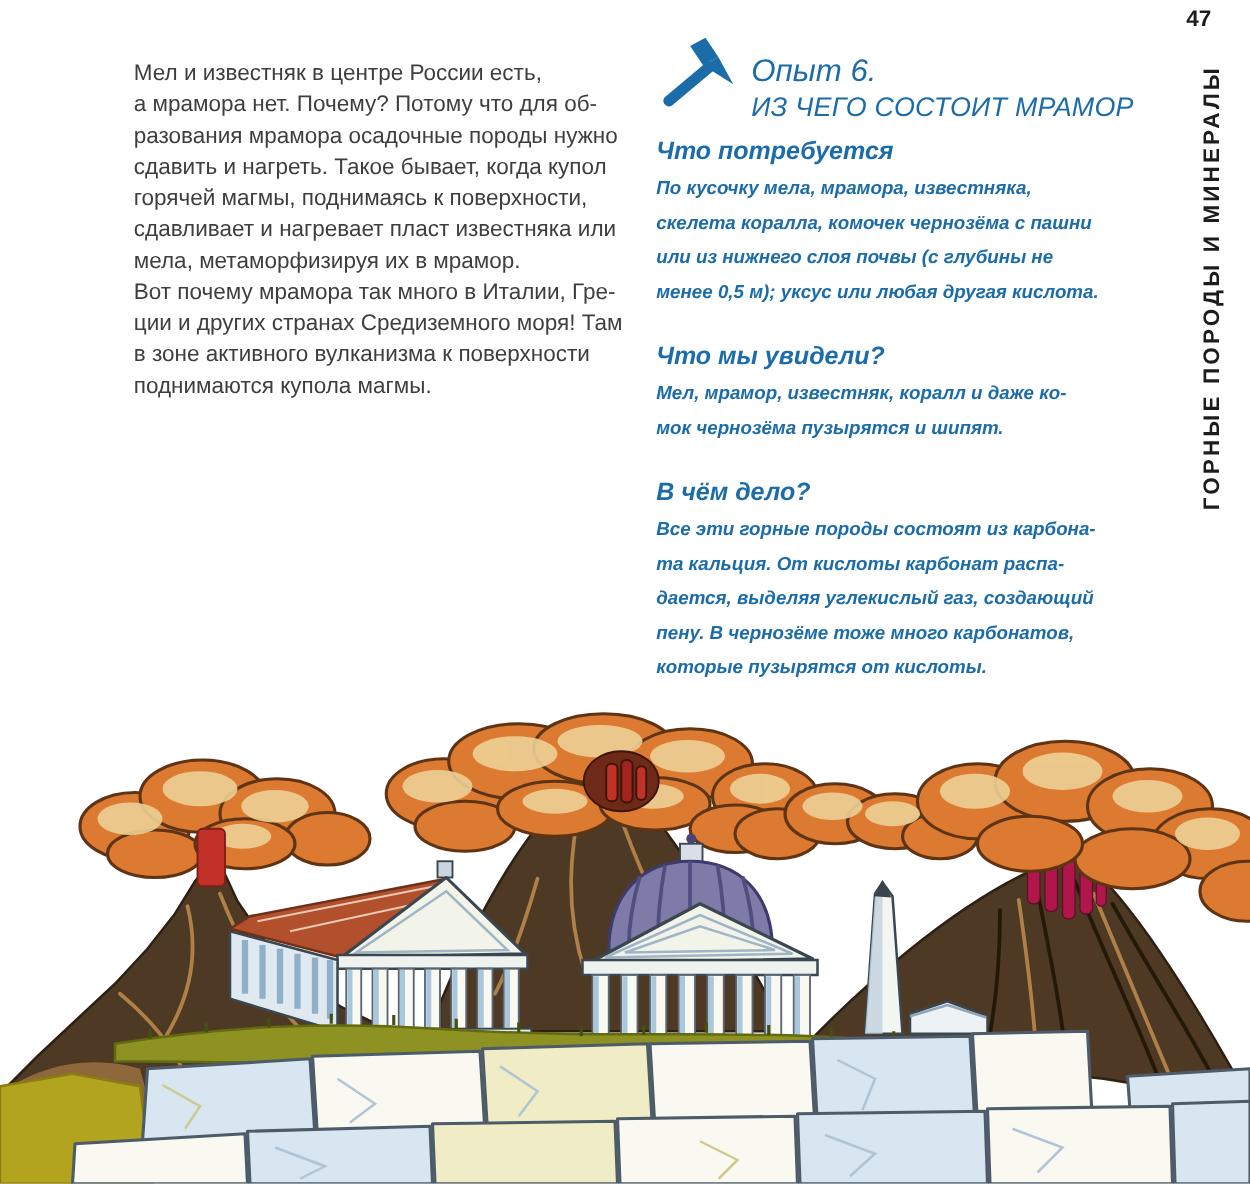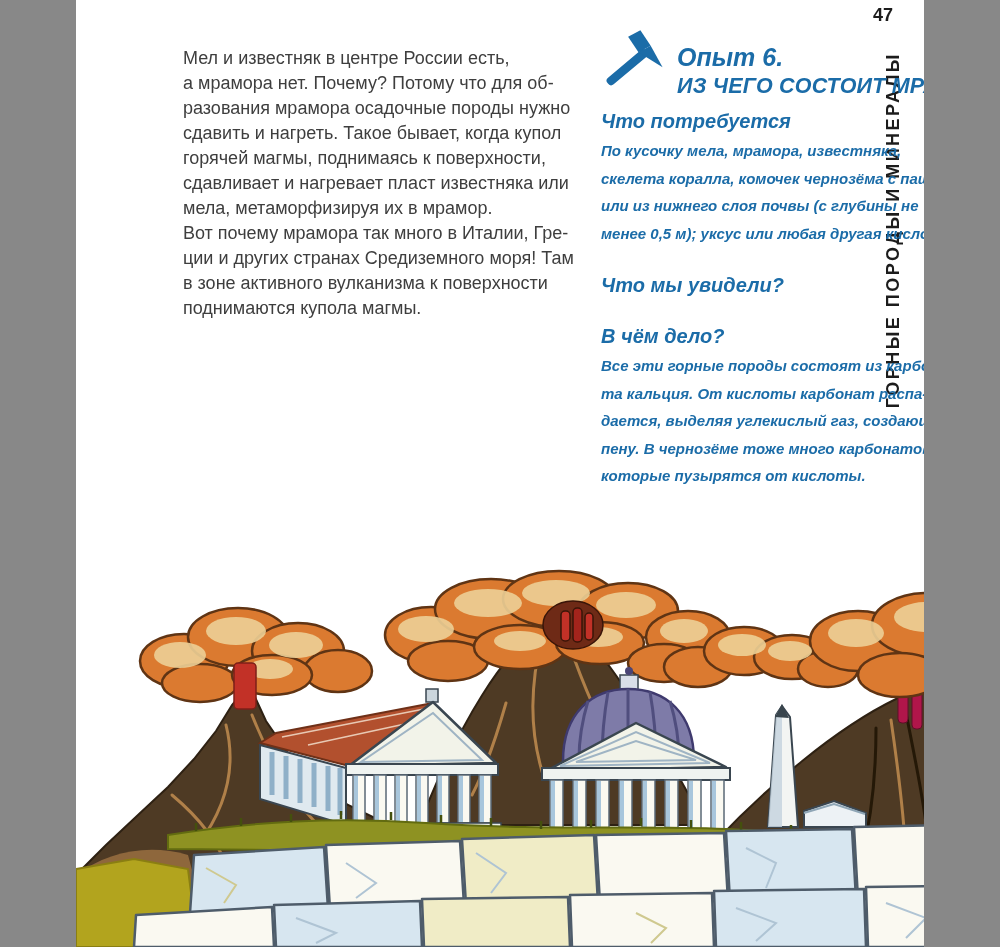--- a/index.html
+++ b/index.html
@@ -2,42 +2,42 @@
 <html lang="ru" style="--accent_orange: #E16E3B; --accent_blue: #1B6CA8; --body_text: #3E3E3E; --ink: #1C1C1C; --paper: #FFFFFF;"><head>
 <meta charset="utf-8">
 <style>
   :root{
     --accent_orange:#E16E3B; --accent_blue:#1B6CA8; --body_text:#3E3E3E;
     --ink:#1C1C1C; --paper:#FFFFFF;
   }
   *{box-sizing:border-box}
   body{margin:0;background:#888}
   .page{
-    position:relative;width:848px;height:947px;margin:0 auto;
+    position:relative;width:1000px;height:947px;margin:0 auto;
     background:var(--paper);overflow:hidden;
     font-family:"Liberation Sans","DejaVu Sans",sans-serif;
   }
   .page-number{position:absolute;top:5px;right:31px;font-size:18px;font-weight:bold;color:var(--ink)}
   .sidebar-label{
     position:absolute;top:52px;right:20px;
     writing-mode:vertical-rl;transform:rotate(180deg);
     font-size:18px;font-weight:bold;letter-spacing:2.5px;color:var(--ink);white-space:nowrap;
   }
   .left-col{position:absolute;left:107px;top:46px;width:408px}
   .left-col h1{
     margin:0 0 14px;font-size:27px;line-height:34px;font-weight:normal;
     color:var(--accent_orange);white-space:pre-line;letter-spacing:.2px;
   }
   .body-text{margin:0;font-size:18px;line-height:25px;color:var(--body_text);white-space:pre}
   .left-col .gap{margin-top:16px}
 
   .right-col{position:absolute;left:525px;top:28px;width:430px;color:var(--accent_blue)}
   .exp-header{display:flex;align-items:flex-start}
   .hammer{width:72px;height:62px;flex:0 0 auto;color:var(--accent_blue)}
-  .exp-titles{font-style:italic;font-weight:bold;margin-left:4px;margin-top:14px}
+  .exp-titles{font-style:italic;font-weight:normal;margin-left:4px;margin-top:14px}
   .exp-label{font-size:25px;line-height:30px}
   .exp-title{font-size:21.5px;line-height:28px;letter-spacing:.2px}
   .section{margin-top:26px}
   .section.first{margin-top:9px}
   .section h3{margin:0 0 3px;font-size:20px;line-height:25px;font-style:italic;font-weight:bold}
   .section p{margin:0;font-size:15px;line-height:27.5px;font-style:italic;font-weight:bold;white-space:pre}
 
   .illustration{position:absolute;left:0;top:563px;width:1000px;height:384px}
   .illustration svg{display:block}
   .b-w{fill:#FAF9F1}.b-b{fill:#D7E6F0}.b-y{fill:#F0ECC6}
@@ -92,20 +92,22 @@
 
     <div class="section first">
       <h3>Что потребуется</h3>
       <p>По кусочку мела, мрамора, известняка,
 скелета коралла, комочек чернозёма с пашни
 или из нижнего слоя почвы (с глубины не
 менее 0,5 м); уксус или любая другая кислота.</p>
     </div>
     <div class="section">
       <h3>Что мы увидели?</h3>
+      <p>Мел, мрамор, известняк, коралл и даже ко-
+мок чернозёма пузырятся и шипят.</p>
     </div>
     <div class="section">
       <h3>В чём дело?</h3>
       <p>Все эти горные породы состоят из карбона-
 та кальция. От кислоты карбонат распа-
 дается, выделяя углекислый газ, создающий
 пену. В чернозёме тоже много карбонатов,
 которые пузырятся от кислоты.</p>
     </div>
   </div>

